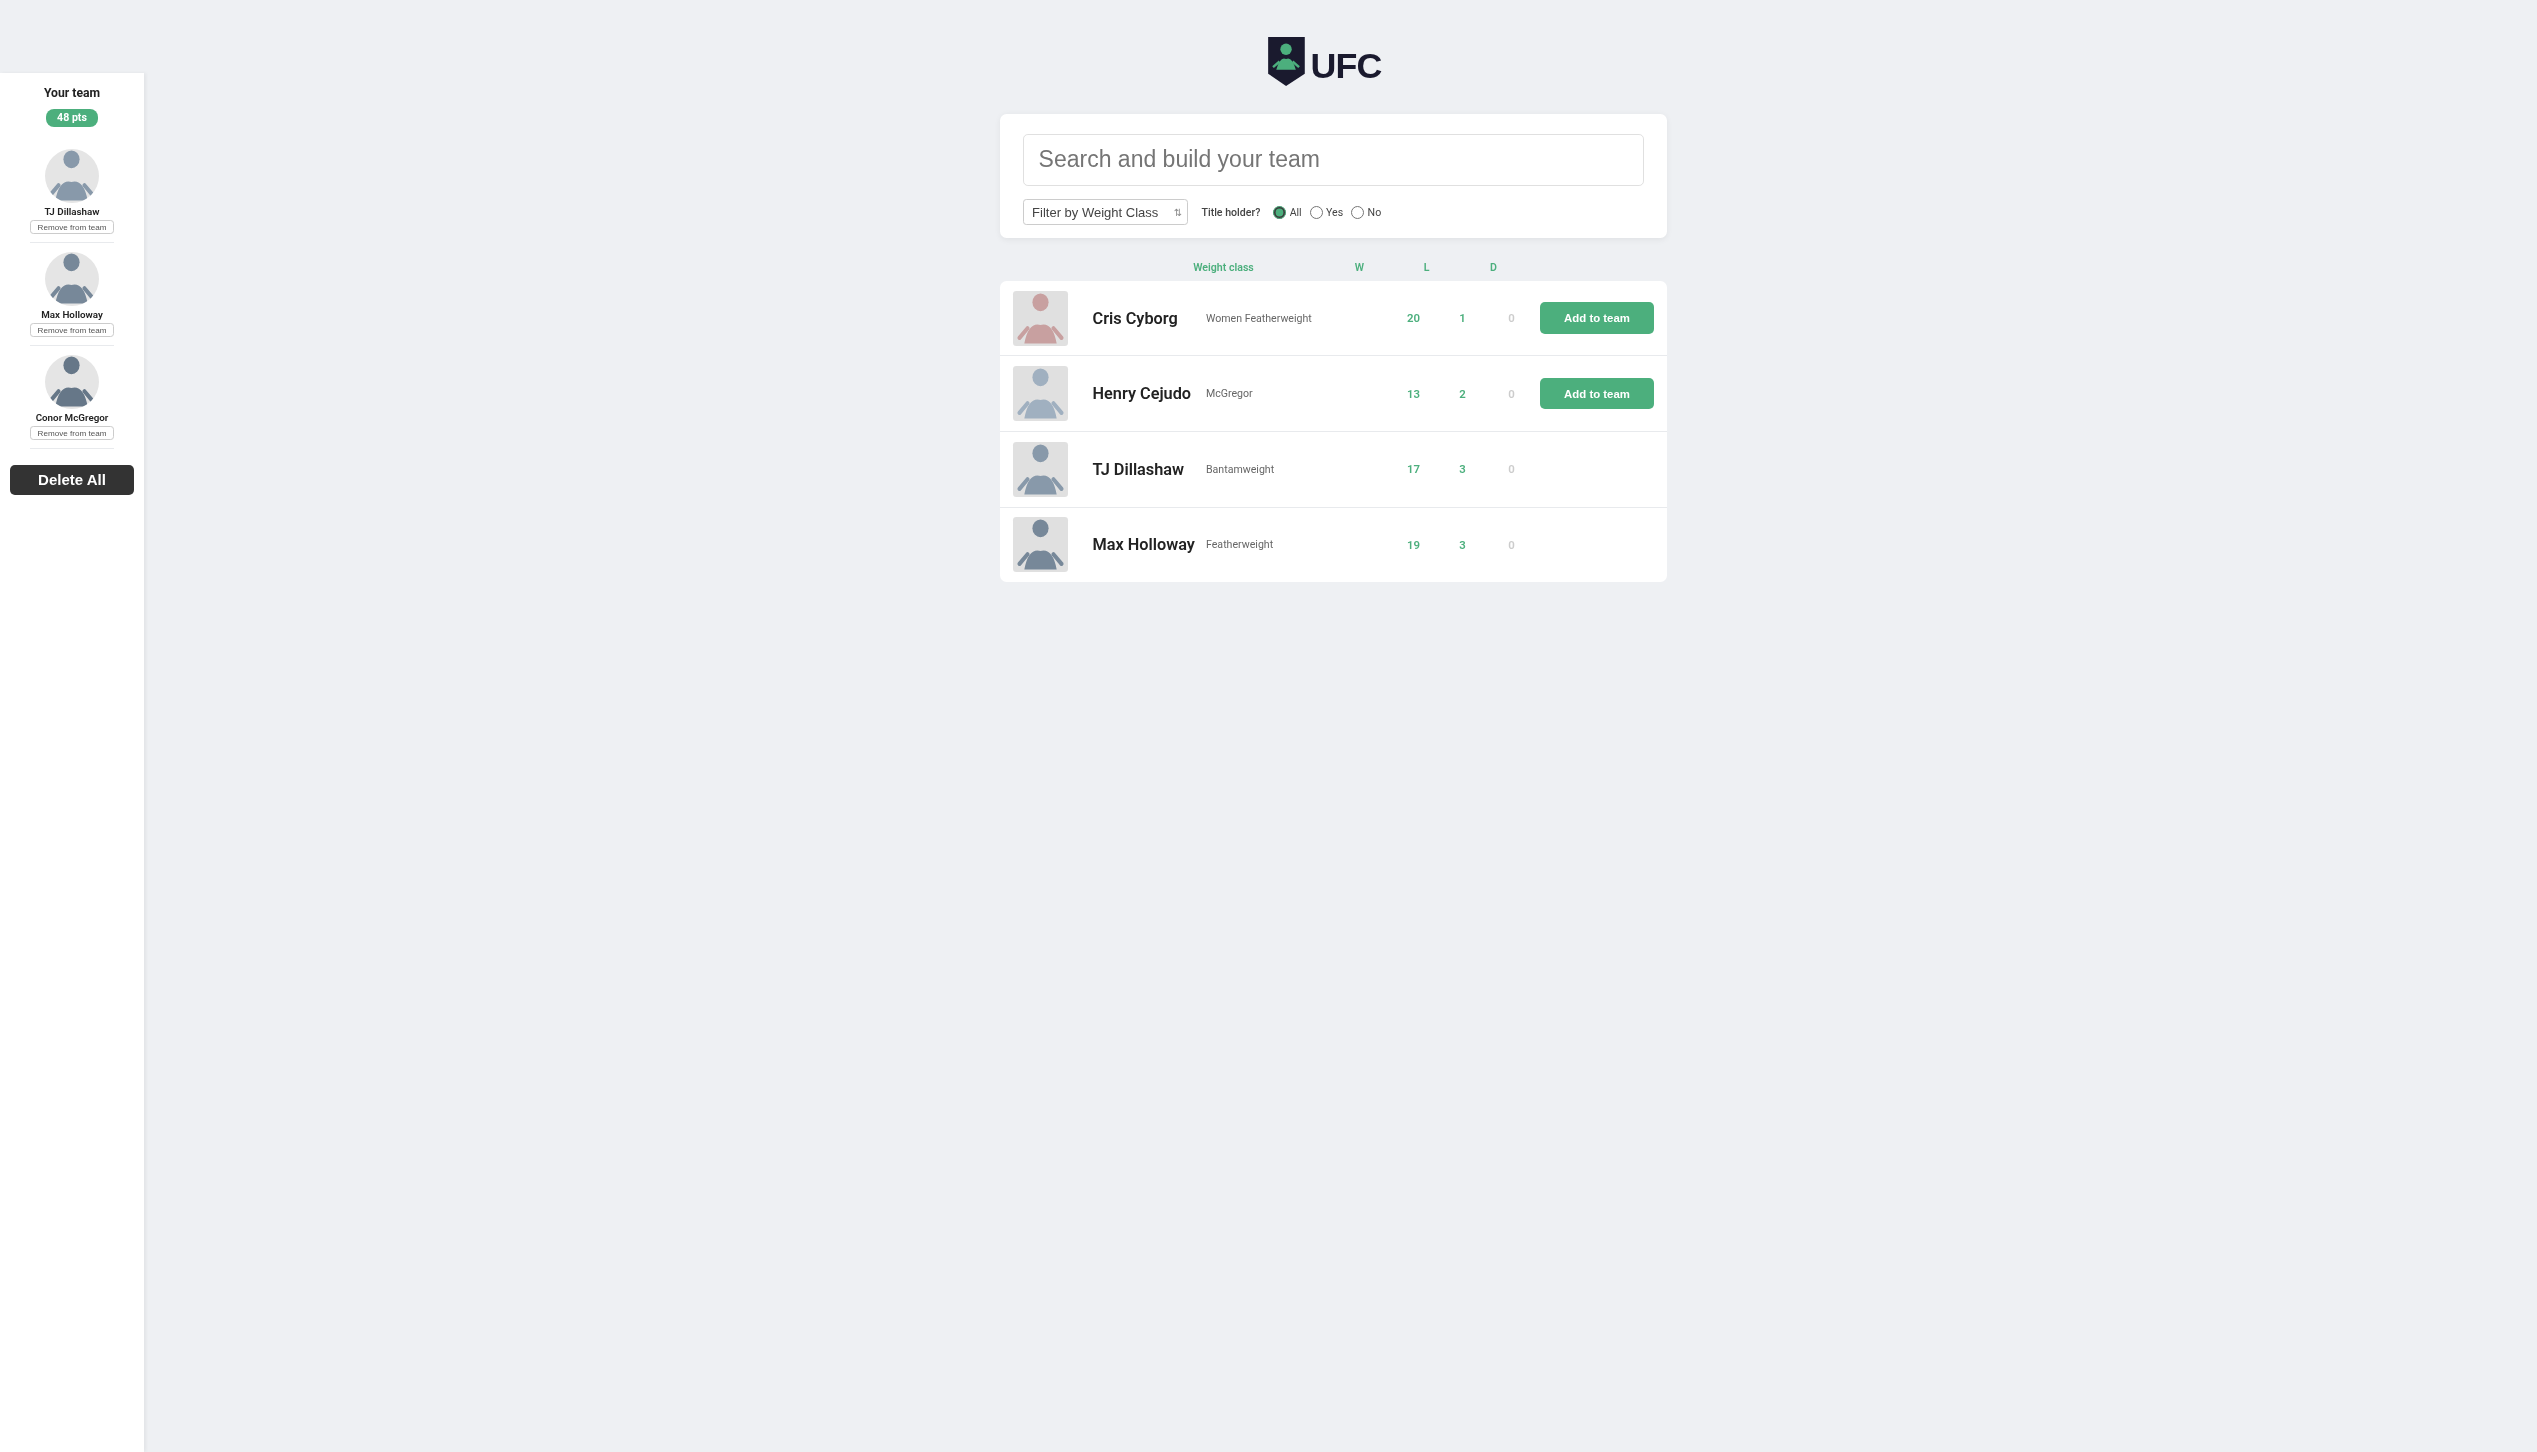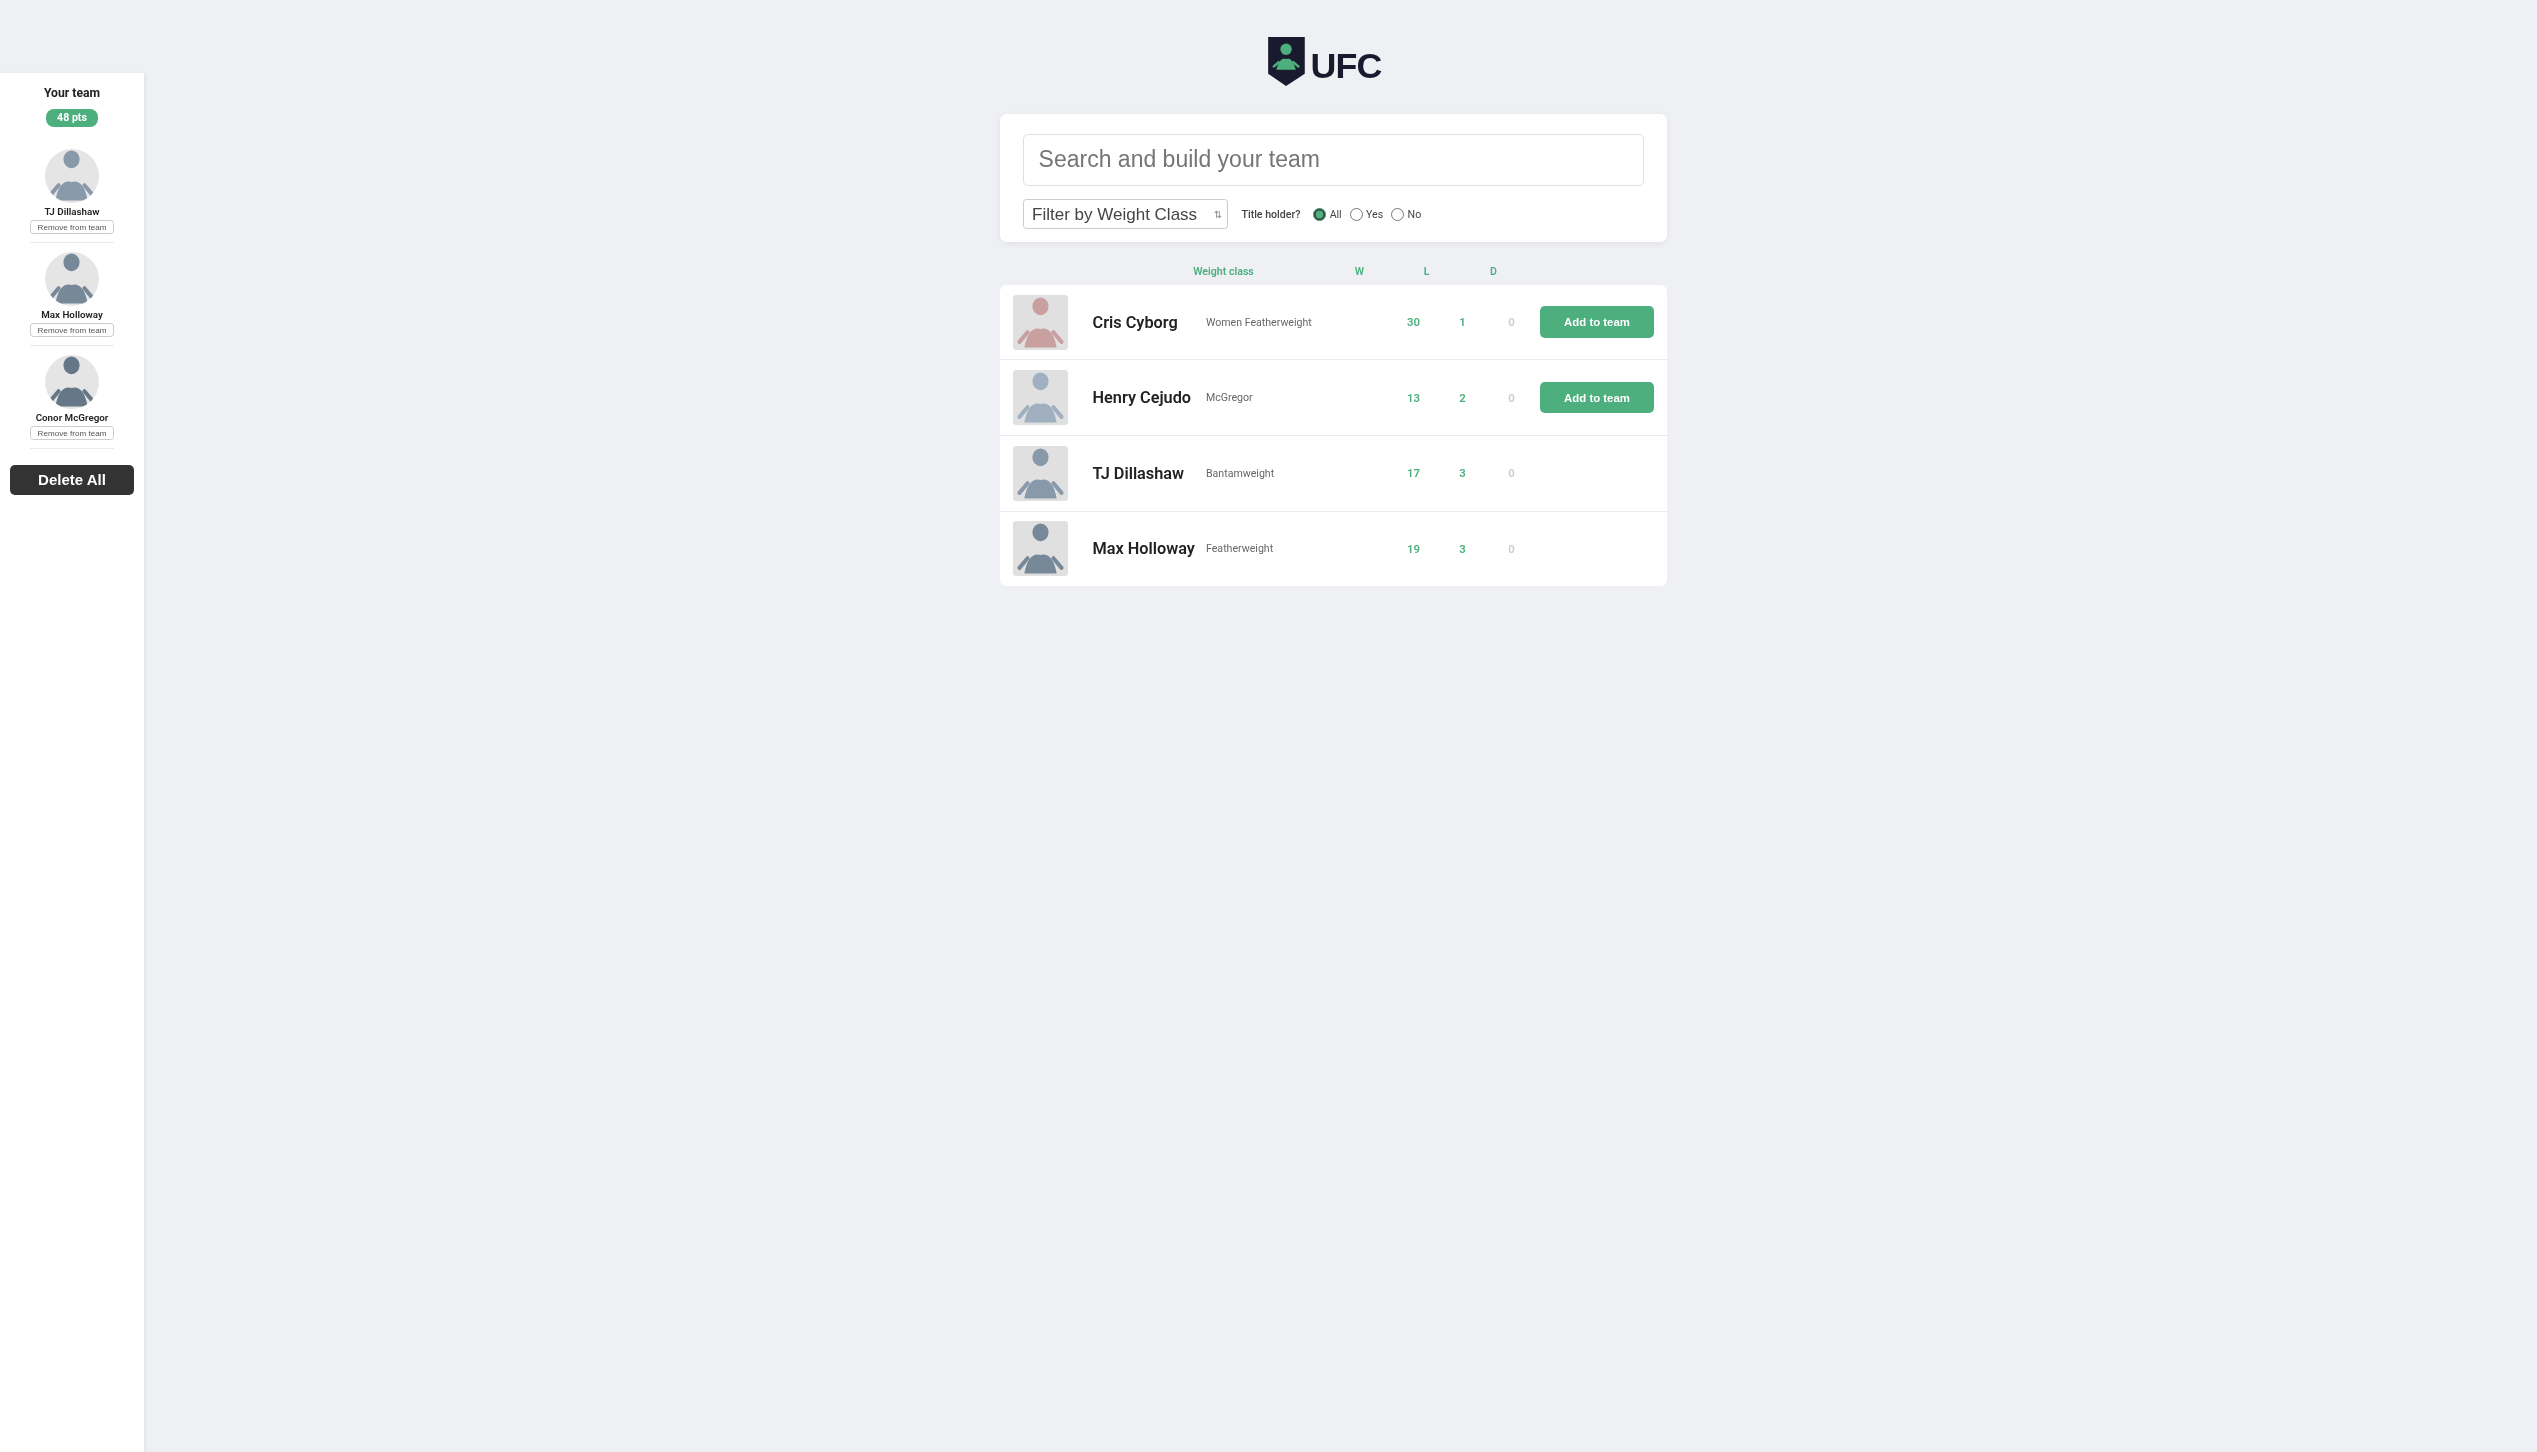--- a/index.html
+++ b/index.html
@@ -141,21 +141,21 @@
       gap: 13px;
       padding-bottom: 13px;
       flex-wrap: wrap;
     }
 
     .filter-select {
       appearance: none;
       border: 0.8px solid #ccc;
       border-radius: 3.3px;
       padding: 4.9px 24.4px 4.9px 8.1px;
-      font-size: 17px;
+      font-size: 13px;
       color: #444;
       background: #fff;
       cursor: pointer;
       position: relative;
     }
 
     .filter-select-wrapper {
       position: relative;
       display: inline-block;
     }
@@ -428,21 +428,21 @@
       <div class="fighter-avatar">
               <svg viewBox="0 0 60 68" xmlns="http://www.w3.org/2000/svg" width="49" height="55">
       <ellipse cx="30" cy="14" rx="10" ry="11" fill="#c8a0a0"></ellipse>
       <path d="M10,65 Q15,38 30,42 Q45,38 50,65" fill="#c8a0a0"></path>
       <line x1="14" y1="46" x2="4" y2="58" stroke="#c8a0a0" stroke-width="5" stroke-linecap="round"></line>
       <line x1="46" y1="46" x2="56" y2="58" stroke="#c8a0a0" stroke-width="5" stroke-linecap="round"></line>
     </svg>
             </div>
       <div class="fighter-name">Cris Cyborg</div>
       <div class="weight-class">Women Featherweight</div>
-      <div class="stat-val" style="color:#4caf7d">30</div>
+      <div class="stat-val" style="color:#4caf7d">20</div>
       <div class="stat-val" style="color:#4caf7d">1</div>
       <div class="stat-val zero">0</div>
       <button class="add-btn">Add to team</button>
     </div>
           <div class="fighter-row" style="border-bottom: 0.8px solid rgb(232, 234, 237); background: rgb(255, 255, 255);">
       <div class="fighter-avatar">
               <svg viewBox="0 0 60 68" xmlns="http://www.w3.org/2000/svg" width="49" height="55">
       <ellipse cx="30" cy="14" rx="10" ry="11" fill="#a0b0c0"></ellipse>
       <path d="M10,65 Q15,38 30,42 Q45,38 50,65" fill="#a0b0c0"></path>
       <line x1="14" y1="46" x2="4" y2="58" stroke="#a0b0c0" stroke-width="5" stroke-linecap="round"></line>

